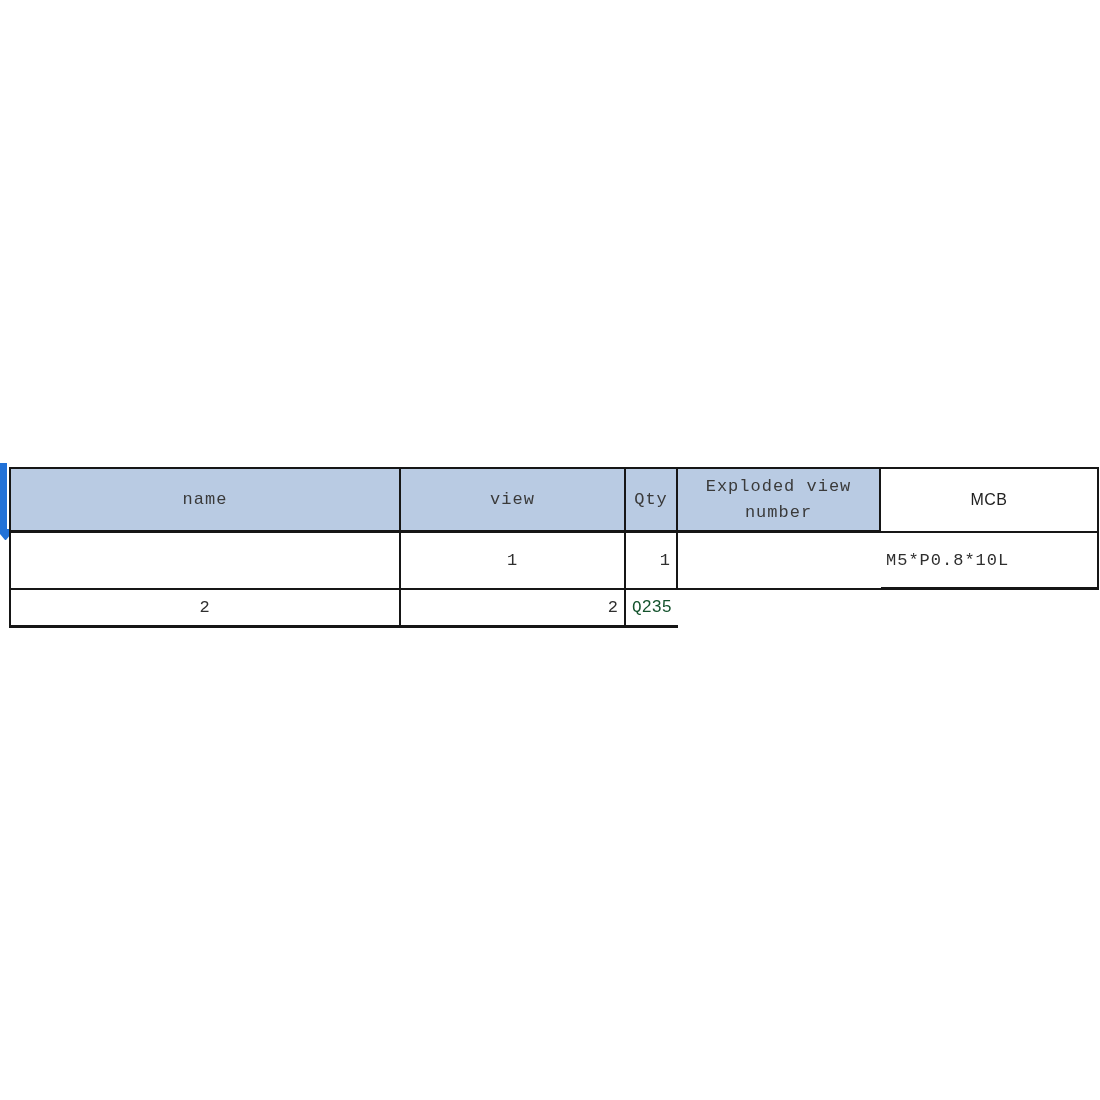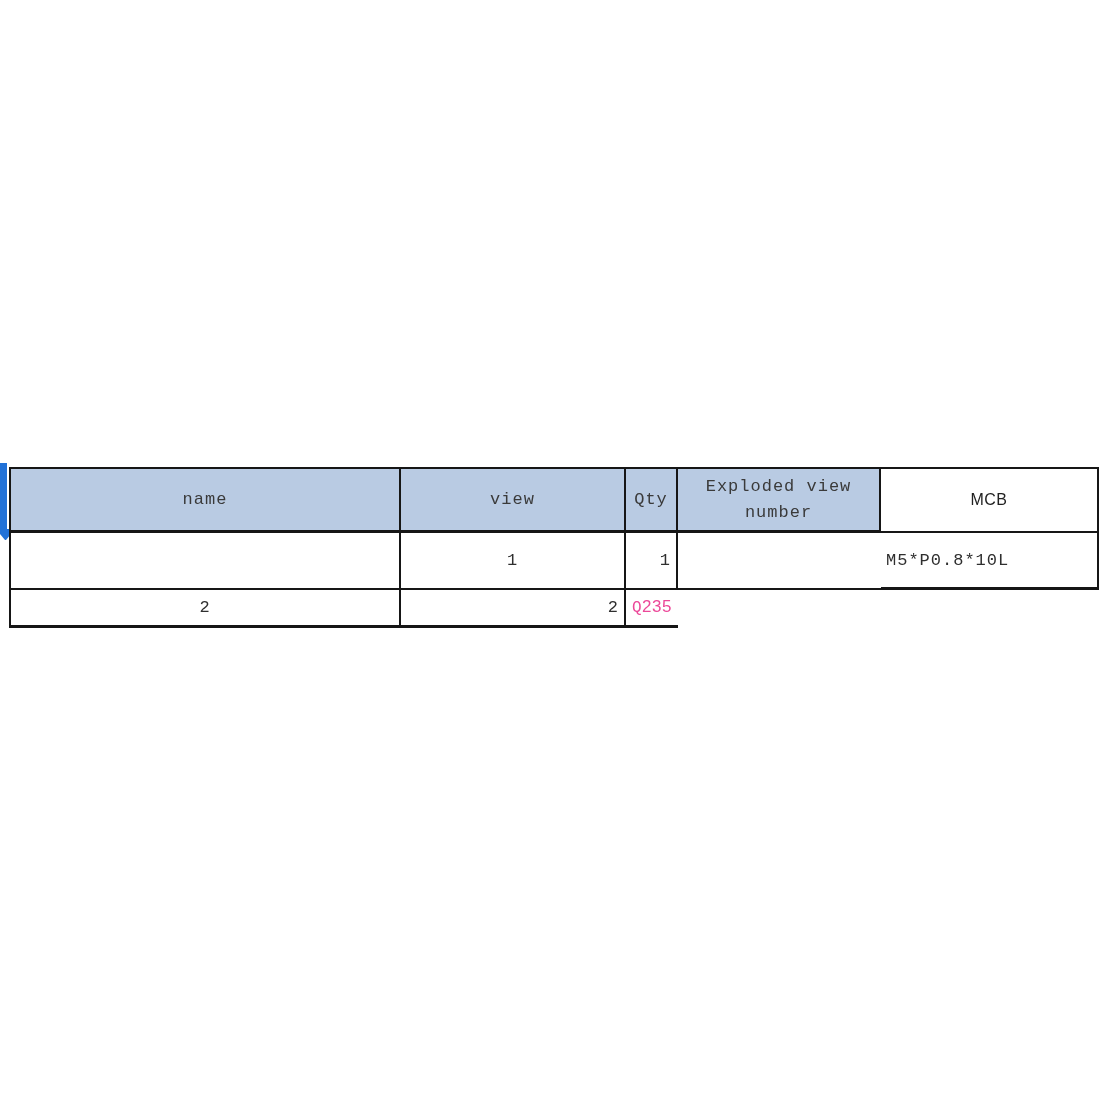--- a/index.html
+++ b/index.html
@@ -96,21 +96,21 @@
     justify-content: flex-end;
     padding-right: 5px;
   }
   .material-text {
     display: block;
     width: 100%;
     text-align: center;
     font-family: "Liberation Sans", sans-serif;
     font-size: 17px;
     letter-spacing: 0.5px;
-    color: #ec4899;
+    color: #14532d;
     line-height: 33px;
   }
   .material-text::first-letter {
     font-family: "Liberation Mono", monospace;
     font-size: 16px;
   }
 </style>
 </head>
 <body>
 

